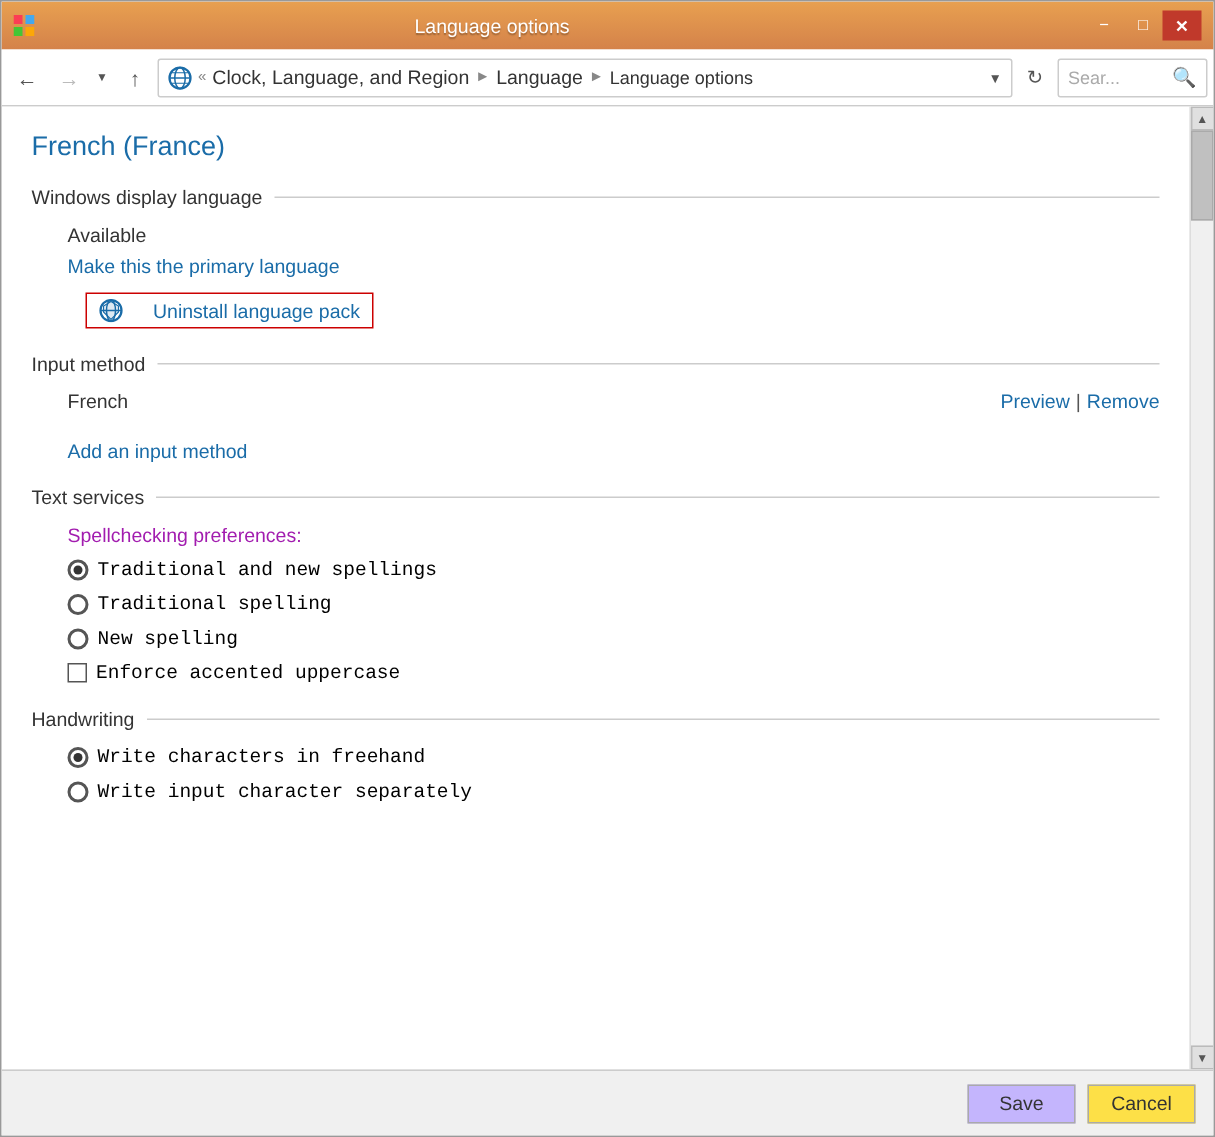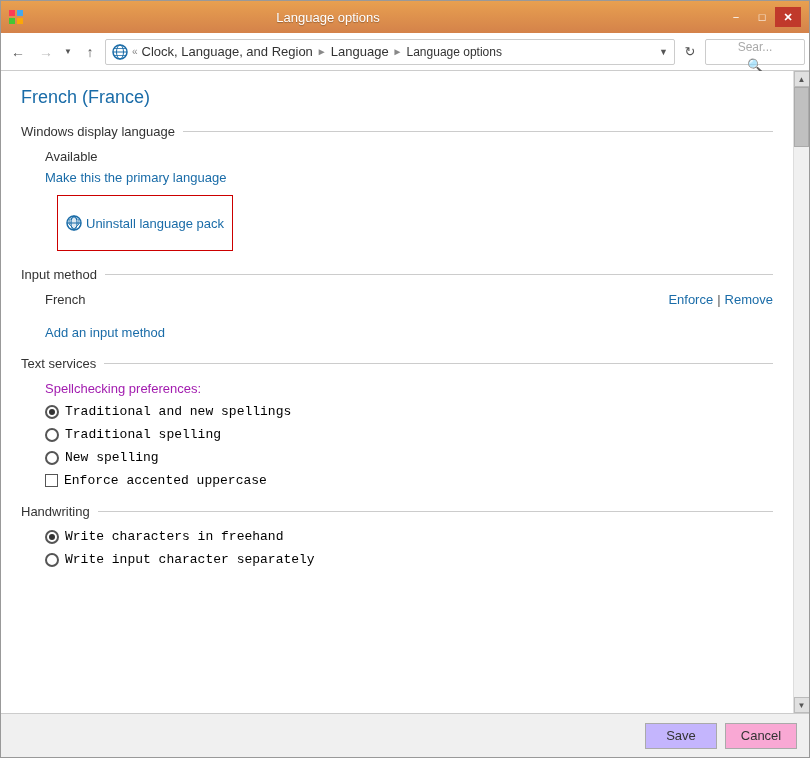--- a/index.html
+++ b/index.html
@@ -137,21 +137,20 @@
       height: 26px;
       border: 1px solid #ccc;
       border-radius: 2px;
       padding: 0 6px;
       font-size: 12px;
       color: #888;
       display: flex;
       align-items: center;
       gap: 4px;
       background: #fff;
-      flex-direction: column;
     }
     .search-text { flex: 1; font-size: 12px; color: #aaa; }
     .search-icon-char { color: #555; font-size: 13px; }
 
     
     .content-area {
       display: flex;
       flex: 1;
       overflow: hidden;
     }
@@ -233,25 +232,25 @@
       color: #1a6ca8;
       text-decoration: none;
       cursor: pointer;
       font-size: 13px;
     }
 
     
     .uninstall-btn {
       display: inline-flex;
       align-items: center;
-      gap: 4px;
+      gap: 20px;
       border: 1px solid #cc0000;
       background: transparent;
       cursor: pointer;
-      padding: 19px 8px;
+      padding: 3px 8px;
       font-size: 13px;
       color: #1a6ca8;
       margin-top: 6px;
       margin-left: 12px;
     }
 
     .section-indent {
       padding-left: 24px;
     }
 
@@ -321,21 +320,21 @@
       padding: 0 12px;
       gap: 8px;
       flex-shrink: 0;
     }
     .bottom-btn {
       min-width: 72px;
       height: 26px;
       padding: 0 14px;
       font-size: 13px;
       cursor: pointer;
-      background: #f9a8d4;
+      background: #fde047;
       border: 1px solid #aaa;
       color: #333;
     }
     .bottom-btn.primary {
       background: #c4b5fd;
     }
 
     
     .win-logo {
       display: inline-block;
@@ -422,21 +421,21 @@
 
       <div class="section">
         <div class="section-header">
           <span class="section-title">Input method</span>
           <div class="section-line"></div>
         </div>
         <div class="section-indent">
           <div class="input-method-row">
             <span class="input-method-name">French</span>
             <div class="input-method-actions">
-              <a class="link">Enforce</a>
+              <a class="link">Preview</a>
               <span style="color:#555;">|</span>
               <a class="link">Remove</a>
             </div>
           </div>
           <div style="margin-top:4px;">
             <a class="link">Add an input method</a>
           </div>
         </div>
       </div>
 

